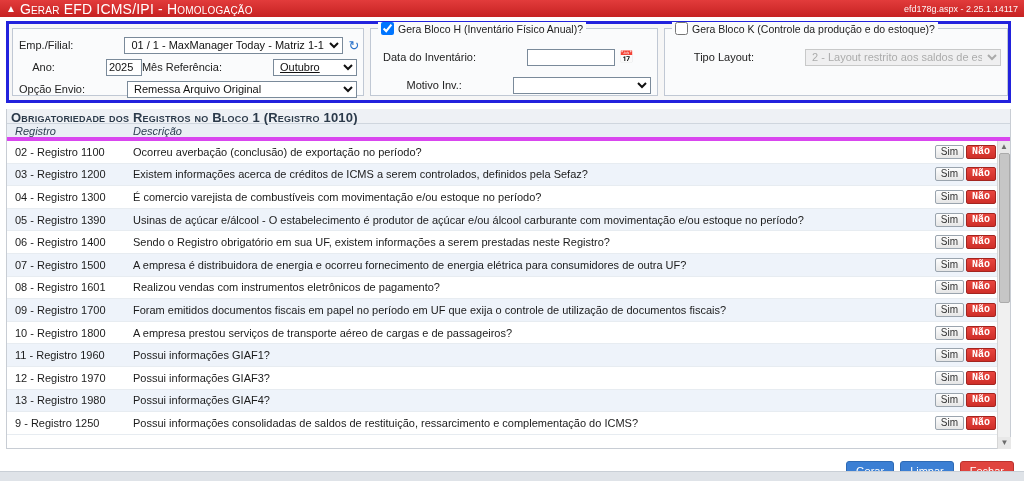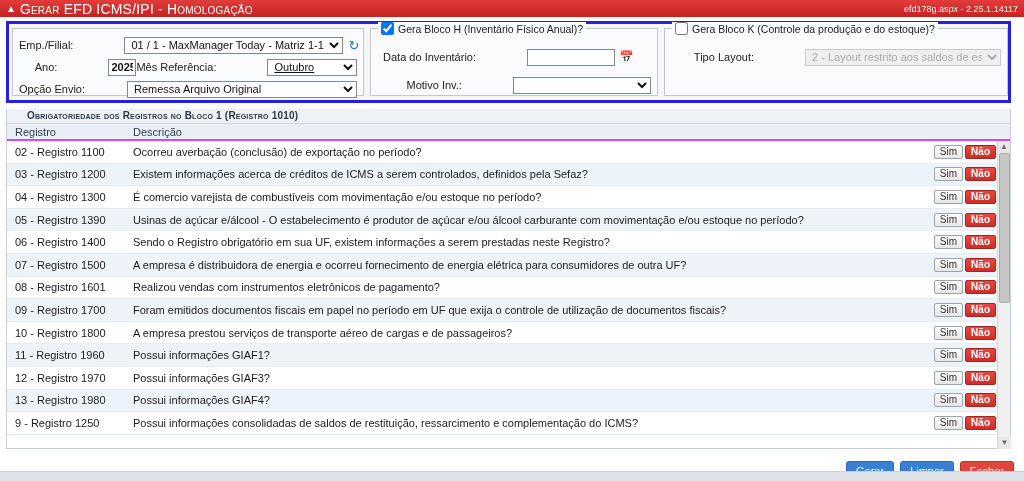--- a/index.html
+++ b/index.html
@@ -140,35 +140,36 @@
     width: 1005px; height: 340px;
     background: #ffffff;
     border: 1px solid #c8cdd4;
     border-top: none;
   }
   .grid-title {
     height: 15px;
     background: #eef1f5;
     border-bottom: 1px solid #cfd6de;
     font-variant: small-caps;
-    font-size: 10px;
+    font-size: 13px;
     font-weight: bold;
     color: #2b3a4a;
-    padding: 1px 0 0 20px;
+    padding: 1px 0 0 4px;
     letter-spacing: .2px;
   }
   .grid-head {
     display: flex;
     height: 17px;
     background: #eaeff5;
-    border-bottom: 2px solid #d946ef;
+    border-bottom: 4px solid #d946ef;
     align-items: center;
     color: #2c3e50;
     font-size: 11px;
     padding-right: 2px;
+    font-style: italic;
   }
   .c-reg  { width: 120px; padding-left: 8px; }
   .c-desc { flex: 1; padding-left: 6px; }
   .c-act  { width: 90px; }
 
   .grid-body {
     height: 303px;
     overflow: hidden;
     position: relative;
   }
@@ -198,20 +199,21 @@
     color: #333;
     border-radius: 2px;
     line-height: 12px;
     cursor: pointer;
   }
   .btn-sn.sel {
     background: linear-gradient(to bottom,#e8463f,#cf2e28);
     border-color: #a32520;
     color: #ffffff;
     font-weight: bold;
+    font-family: Liberation Mono, monospace;
   }
 
   
   .vscroll {
     position: absolute;
     right: 0; top: 32px;
     width: 13px; height: 308px;
     background: #f0f0f0;
     border-left: 1px solid #d6d6d6;
   }
@@ -282,21 +284,21 @@
       <div class="fieldset fs-left">
         <div class="row" style="margin-top:3px;">
           <span class="lbl w60">Emp./Filial:</span>
           <select style="width:252px;">
             <option>01 / 1 - MaxManager Today - Matriz 1-1</option>
           </select>
           <span class="refresh-ico">↻</span>
         </div>
         <div class="row">
           <span class="lbl w60">Ano:</span>
-          <input type="text" style="width: 28px; font-weight: bold;" value="2025">
+          <input type="text" style="width: 36px;" value="2025">
           <span class="lbl w85">Mês Referência:</span>
           <select style="width:130px;text-decoration:underline;">
             <option>Outubro</option>
           </select>
         </div>
         <div class="row">
           <span class="lbl w60">Opção Envio:</span>
           <select style="width:252px;">
             <option>Remessa Arquivo Original</option>
           </select>

